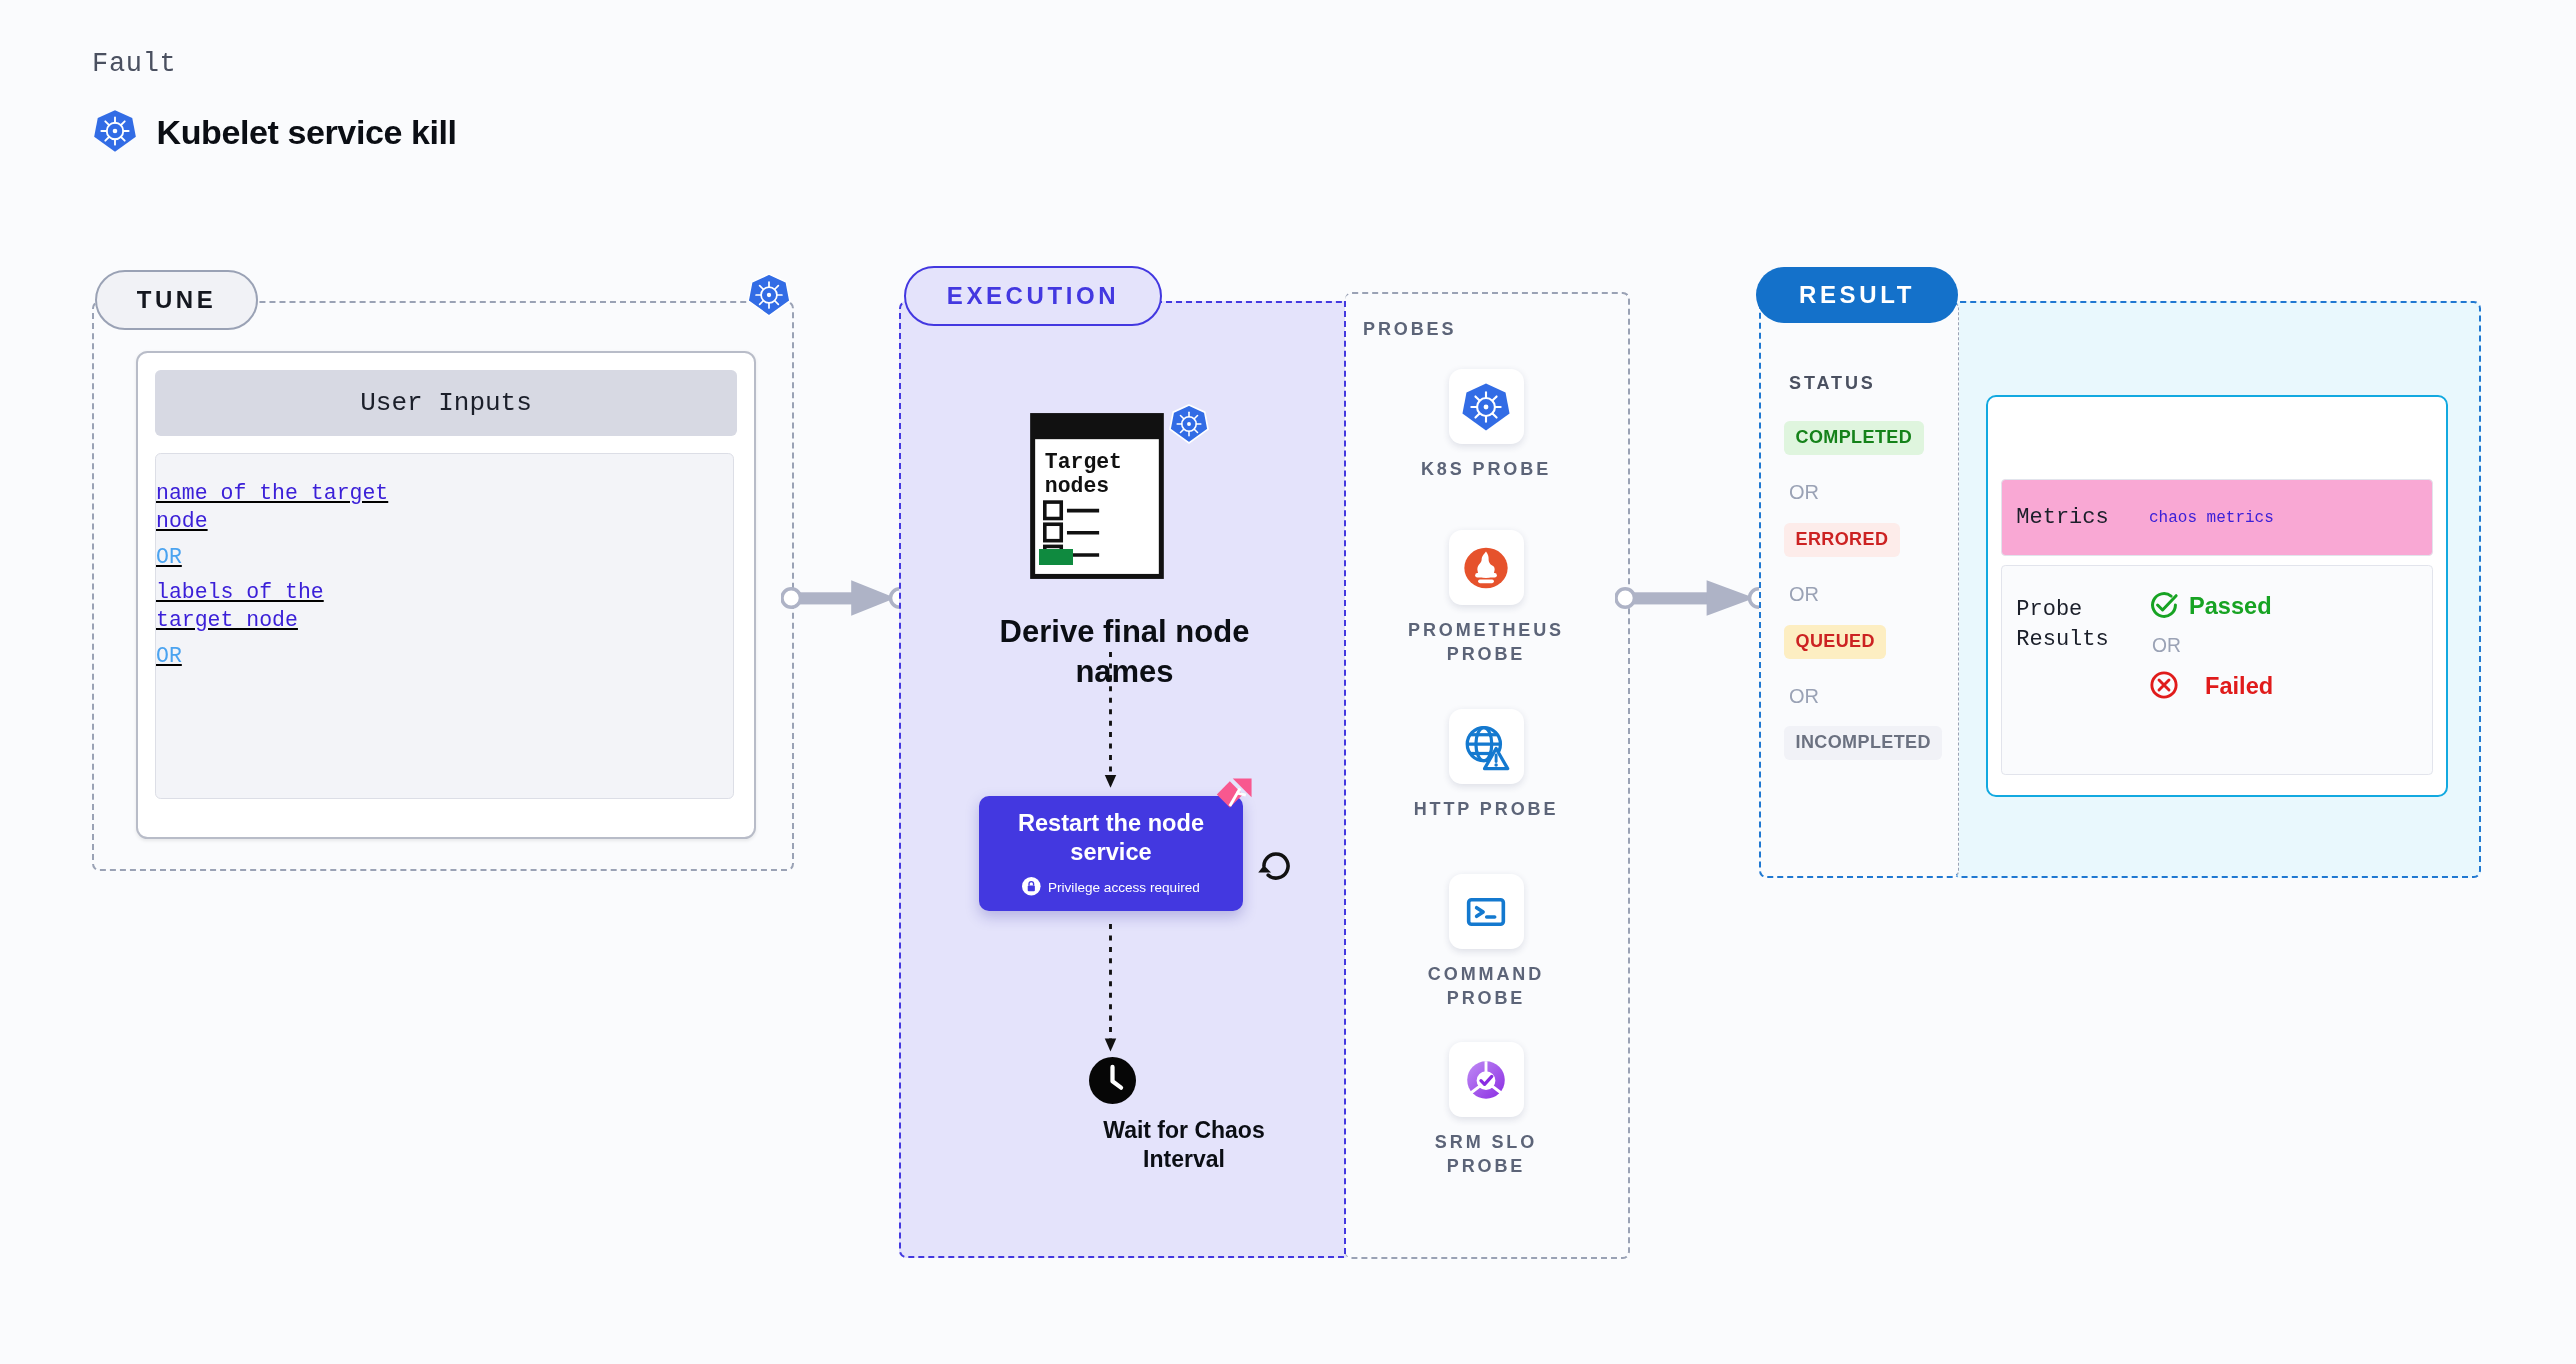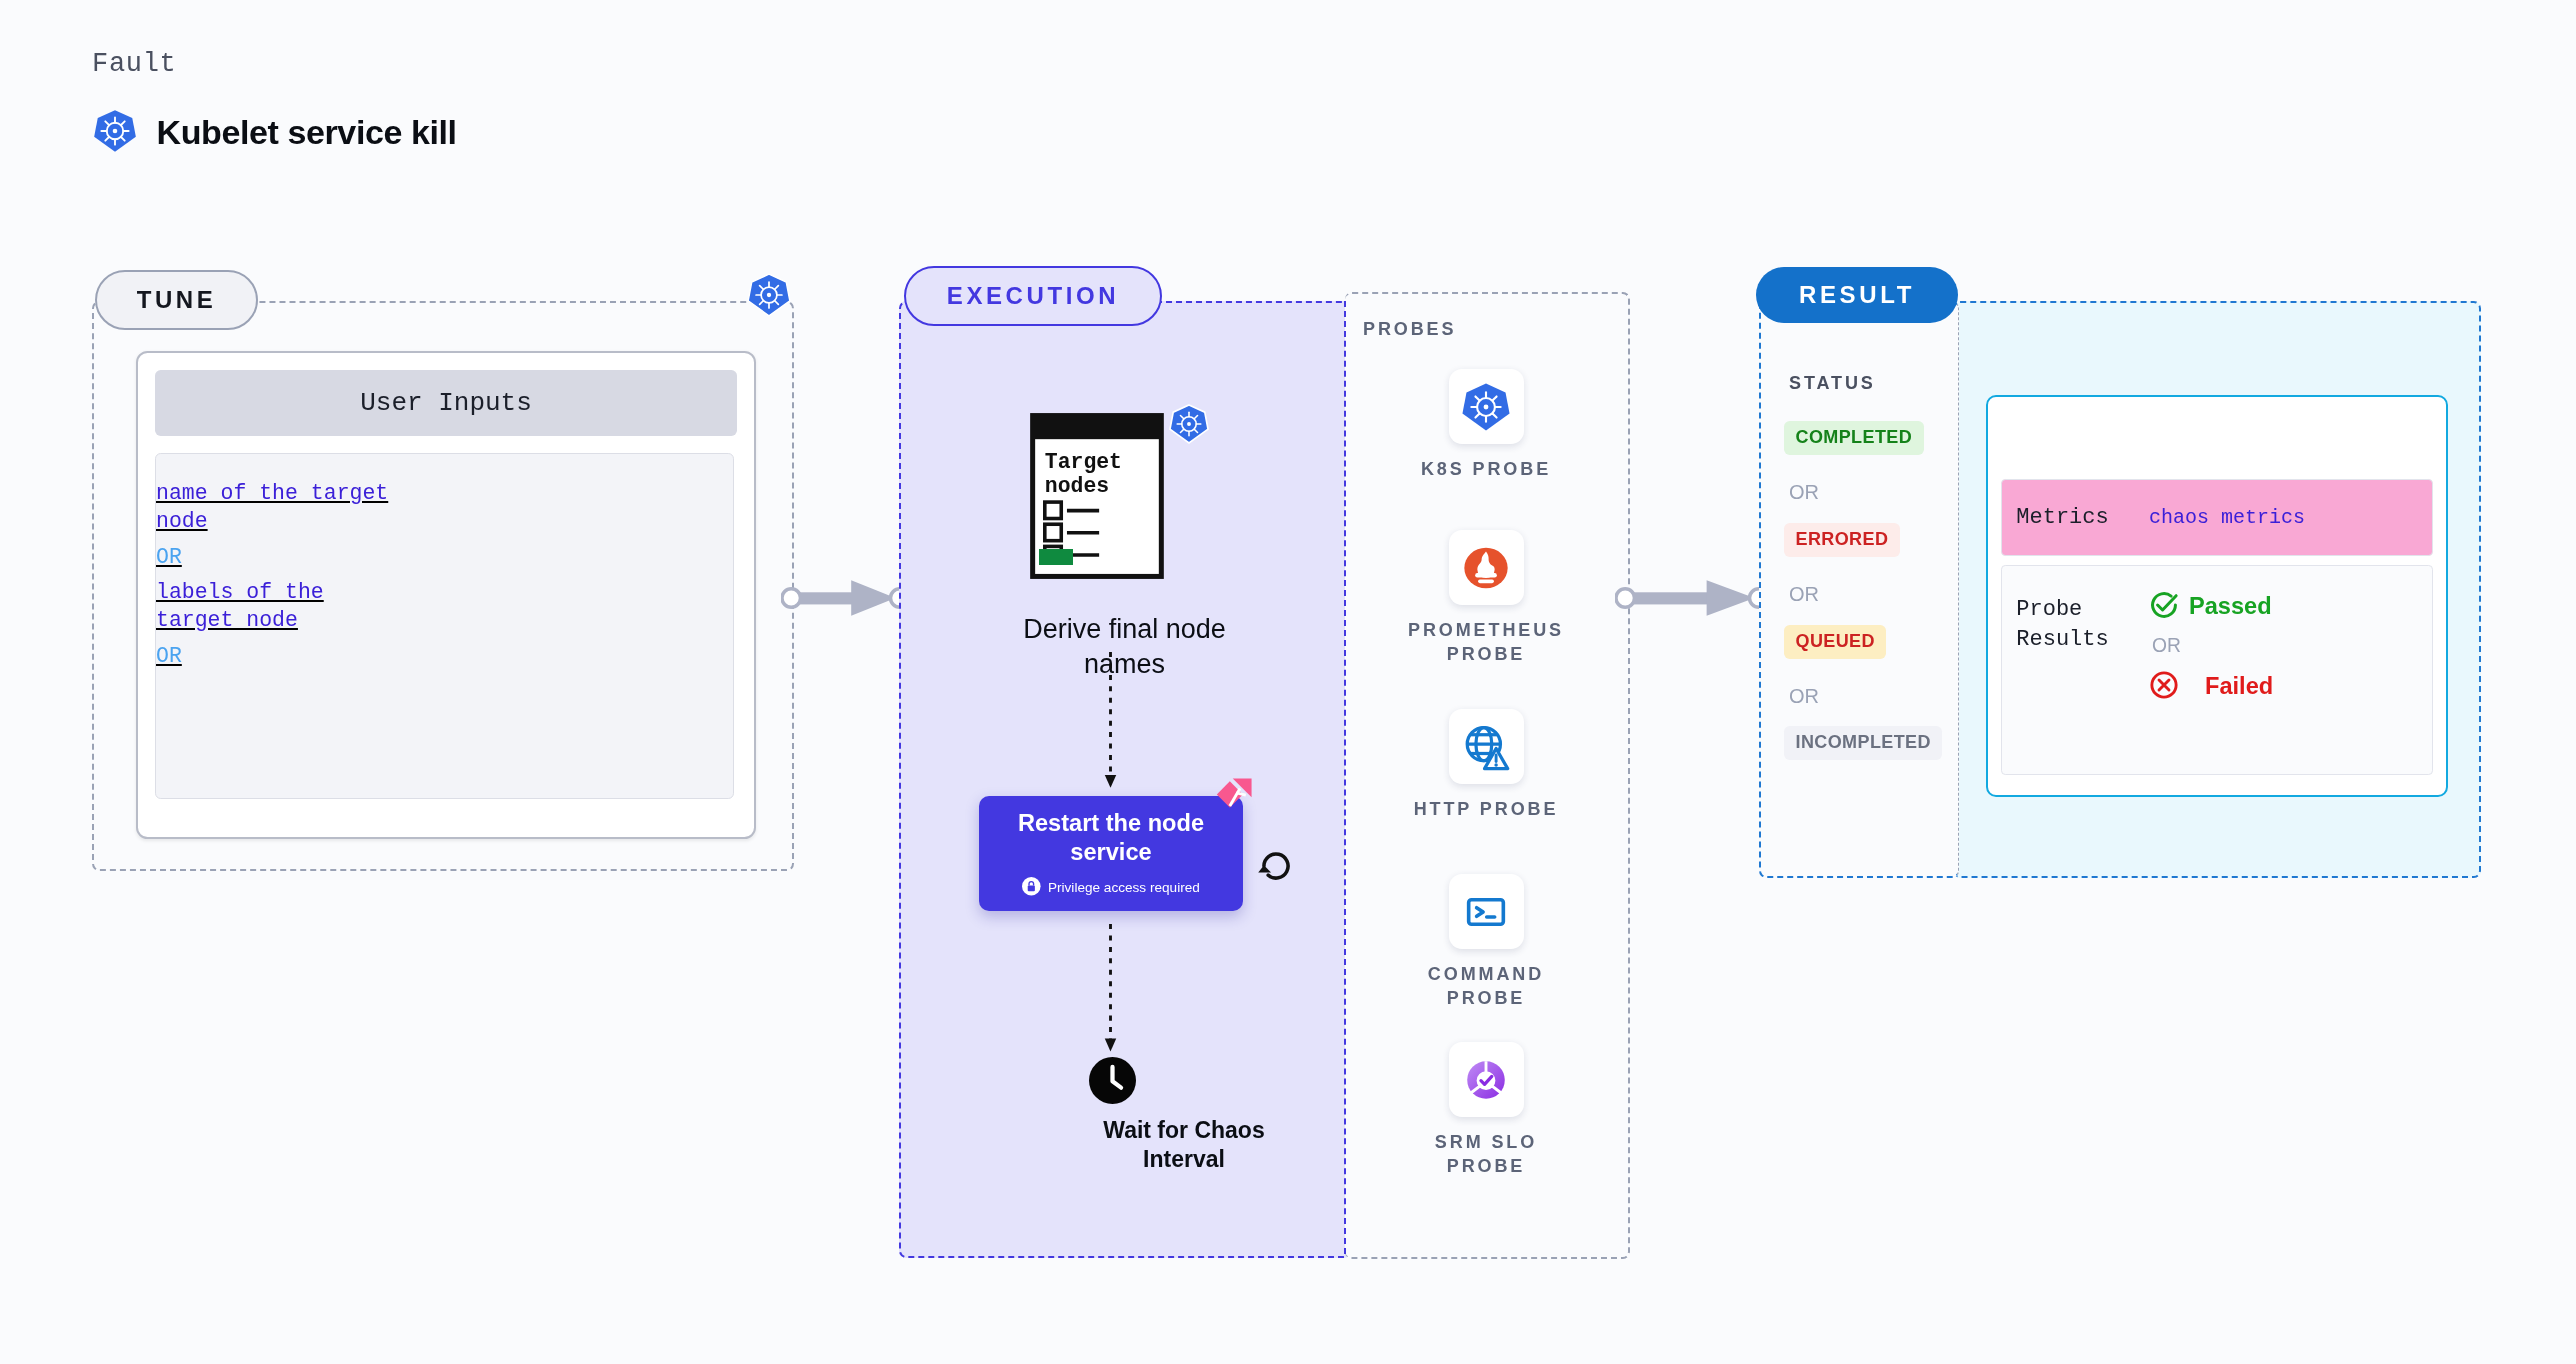--- a/index.html
+++ b/index.html
@@ -110,26 +110,26 @@
     background:#f9a8d4;border:1.4px solid #e2e4ec;border-radius:4.3px;
     display:flex;align-items:center;
   }
   #probe-results-row{
     position:absolute;left:13px;top:168px;width:430px;height:208px;
     background:#fafbfd;border:1.4px solid #e2e4ec;border-radius:4.3px;
     display:flex;align-items:flex-start;
   }
   .out-key{font-family:"Liberation Mono", monospace;font-size:22px;color:#1b1f2a;
     width:147px;padding-left:14.3px;box-sizing:border-box;line-height:1.35;}
-  .out-val{font-family:"Liberation Mono", monospace;font-size:20px;color:#3b20d8;}
+  .out-val{font-family:"Liberation Mono", monospace;font-size:16px;color:#3b20d8;}
 
   
   #target-card{position:absolute;left:1029px;top:412px;width:161px;height:168px;}
   #derive-label{position:absolute;left:931px;top:612px;width:387px;text-align:center;
-    font-size:27px;font-weight:normal;color:#0b0e14;line-height:1.28;}
+    font-size:31px;font-weight:bold;color:#0b0e14;line-height:1.28;}
   #restart-card{
     position:absolute;left:979px;top:796px;width:264px;height:115px;
     background:#4338e0;border-radius:10px;box-shadow:0 5.7px 14.3px rgba(45,35,160,.25);
     display:flex;flex-direction:column;align-items:center;justify-content:center;
   }
   #restart-title{color:#fff;font-size:23.6px;font-weight:bold;text-align:center;line-height:1.24;}
   #restart-badge{display:flex;align-items:center;gap:7.2px;margin-top:10px;}
   #restart-badge-text{color:#fff;font-size:13.6px;}
   #wait-label{position:absolute;left:989px;top:1116px;width:390px;text-align:center;
     font-size:23px;font-weight:bold;color:#0b0e14;line-height:1.28;}

